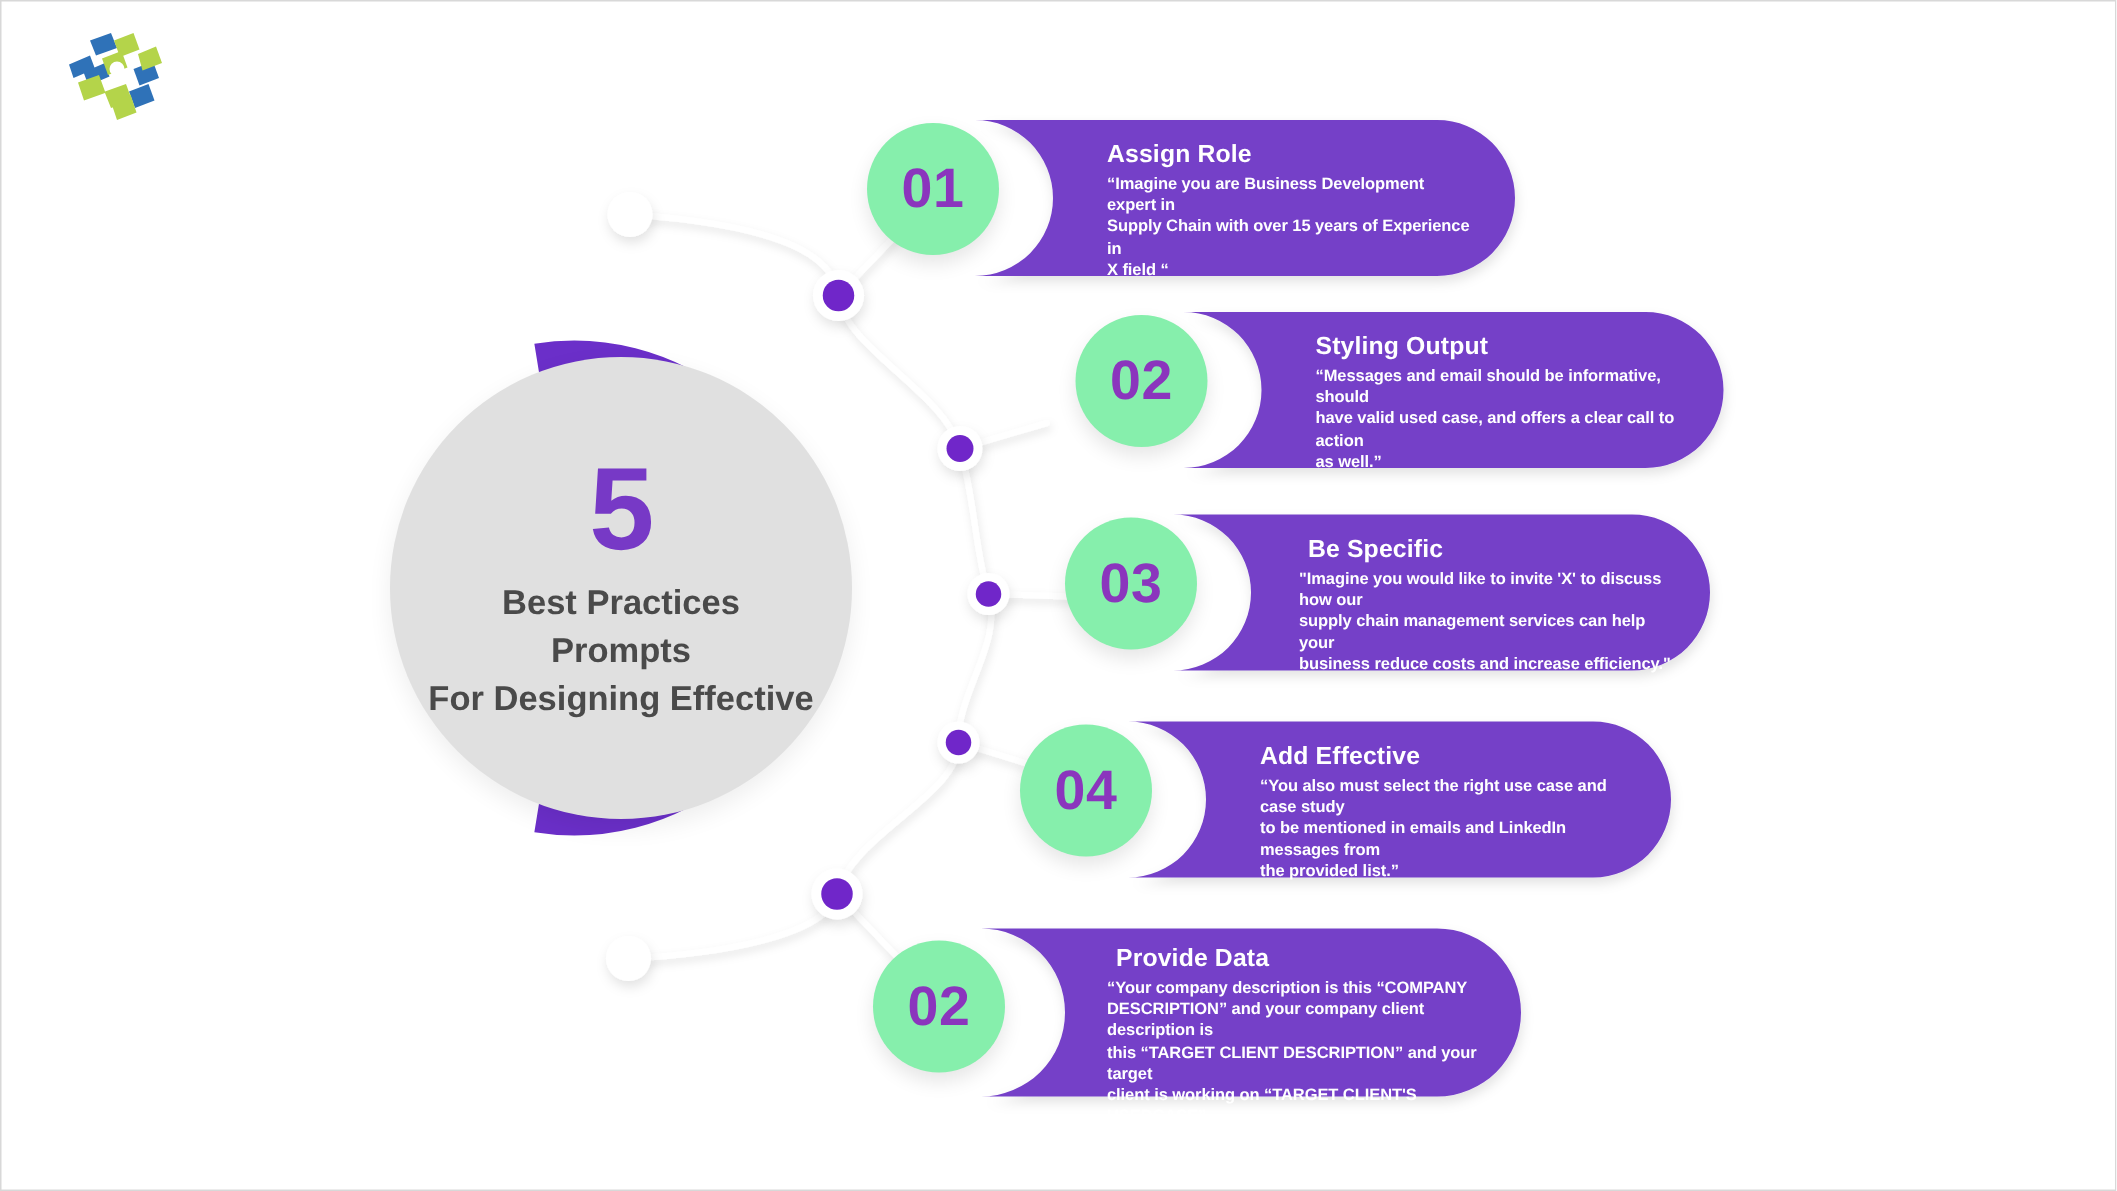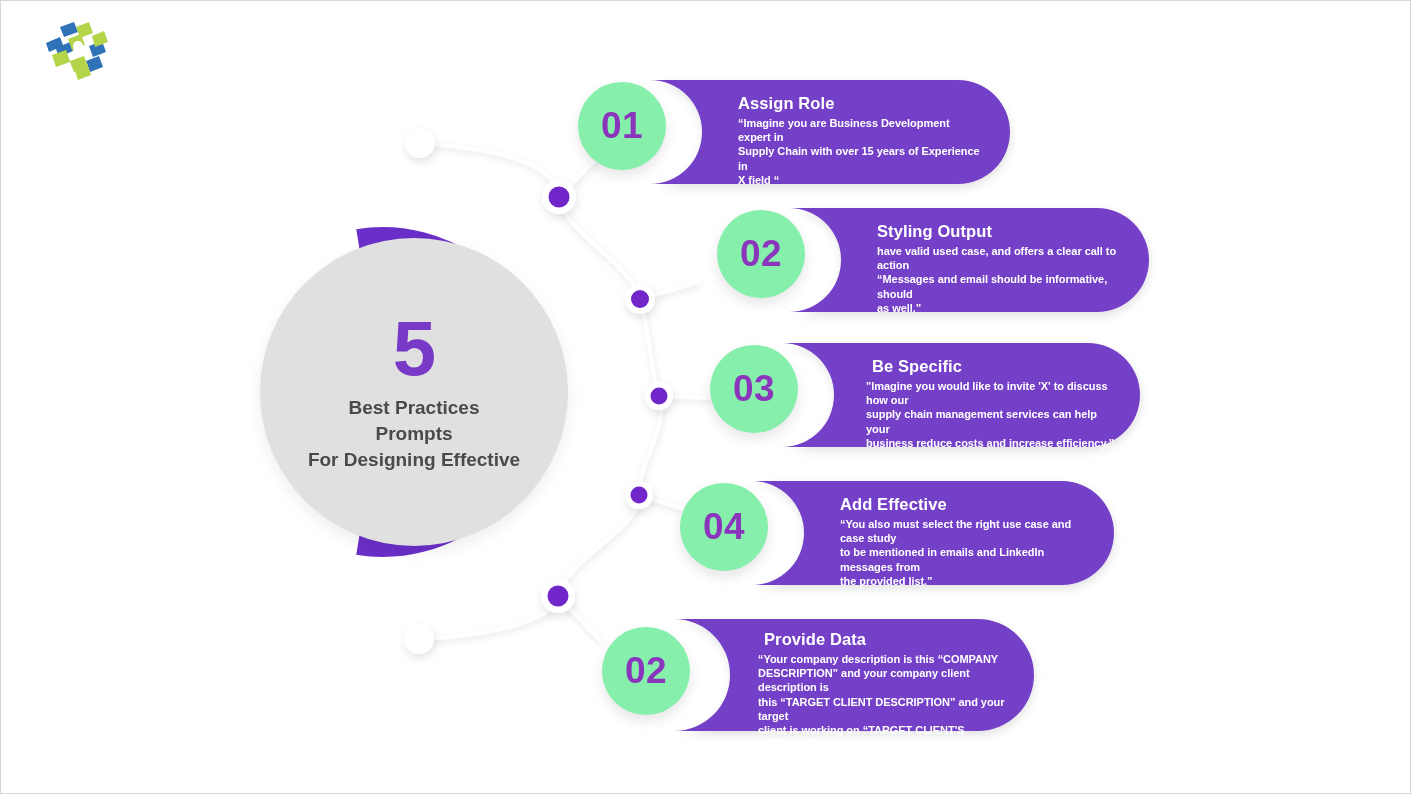--- a/index.html
+++ b/index.html
@@ -54,21 +54,21 @@
   }
   .hub-number {
     font-size: 78px;
     font-weight: 700;
     color: #7739c6;
     line-height: 0.95;
     letter-spacing: -1px;
     margin-bottom: 10px;
   }
   .hub-caption {
-    font-size: 19px;
+    font-size: 23px;
     font-weight: 600;
     color: #4a4a4a;
     line-height: 1.38;
     max-width: 260px;
   }
 
   
   .step {
     position: absolute;
     height: 104px;
@@ -230,22 +230,22 @@
 
   <div class="step" style="left:789px; top:208px; width:360px;">
     <svg style="position:absolute;left:0;top:0;overflow:visible;" width="360" height="104" viewBox="0 0 360 104">
       <g filter="url(#softsh)">
         <path d="M 0 0 L 308 0 A 52 52 0 0 1 308 104 L 0 104 A 52 52 0 0 0 0 0 Z" fill="#7540c8"></path>
       </g>
     </svg>
     <div class="card-inner" style="width:360px;">
       <div class="card-title">Styling Output</div>
       <div class="card-body">
+        <div>“Messages and email should be informative, should</div>
         <div> have valid used case, and offers a clear call to action</div>
-        <div>“Messages and email should be informative, should</div>
         <div>as well.”</div>
       </div>
     </div>
     <div class="badge" style="left:-72px;text-align:center;">02</div>
   </div>
 
   <div class="step" style="left:782px; top:343px; width:358px;">
     <svg style="position:absolute;left:0;top:0;overflow:visible;" width="358" height="104" viewBox="0 0 358 104">
       <g filter="url(#softsh)">
         <path d="M 0 0 L 306 0 A 52 52 0 0 1 306 104 L 0 104 A 52 52 0 0 0 0 0 Z" fill="#7540c8"></path>
@@ -272,21 +272,21 @@
       <div class="card-title">Add Effective</div>
       <div class="card-body">
         <div>“You also must select the right use case and case study</div>
         <div>to be mentioned in emails and LinkedIn messages from</div>
         <div>the provided list.”</div>
       </div>
     </div>
     <div class="badge" style="left:-72px;">04</div>
   </div>
 
-  <div class="step" style="left:674px; top:619px; width:360px; height:112px;">
+  <div class="step" style="left:654px; top:619px; width:360px; height:112px;">
     <svg style="position:absolute;left:0;top:0;overflow:visible;" width="360" height="112" viewBox="0 0 360 112">
       <g filter="url(#softsh)">
         <path d="M 0 0 L 304 0 A 56 56 0 0 1 304 112 L 0 112 A 56 56 0 0 0 0 0 Z" fill="#7540c8"></path>
       </g>
     </svg>
     <div class="card-inner" style="width:360px; padding-top:10px; padding-left:90px;">
       <div class="card-title">Provide Data</div>
       <div class="card-body" style="margin-left:-6px;">
         <div>“Your company description is this “COMPANY</div>
         <div>DESCRIPTION” and your company client description is</div>

